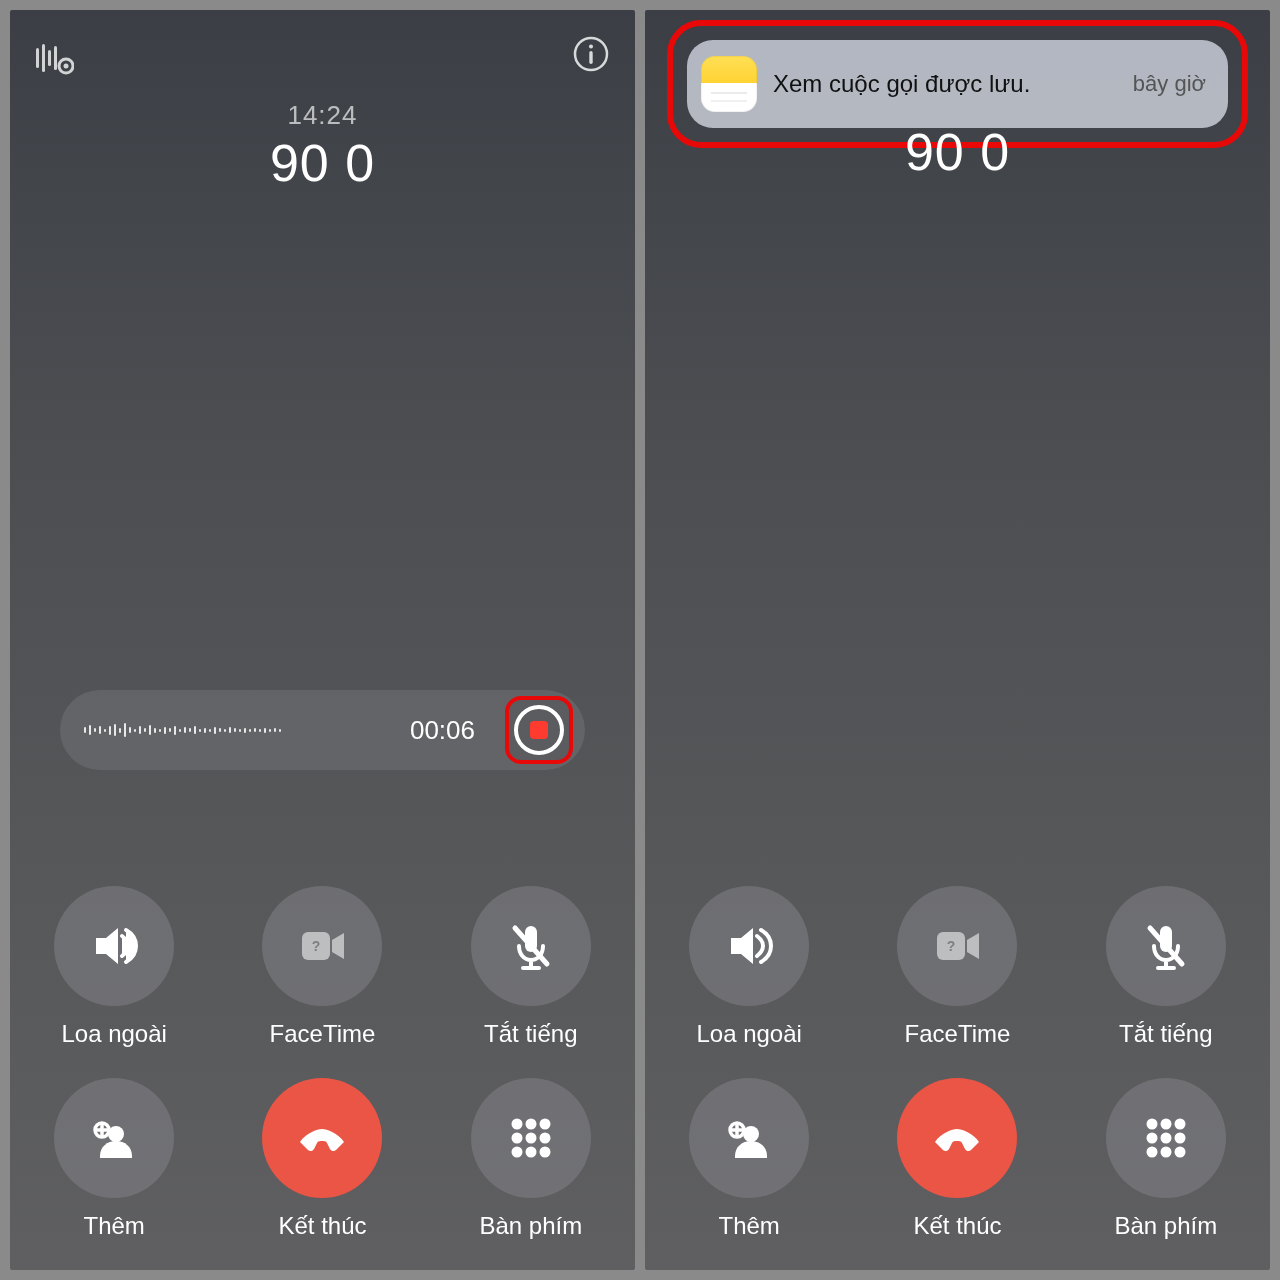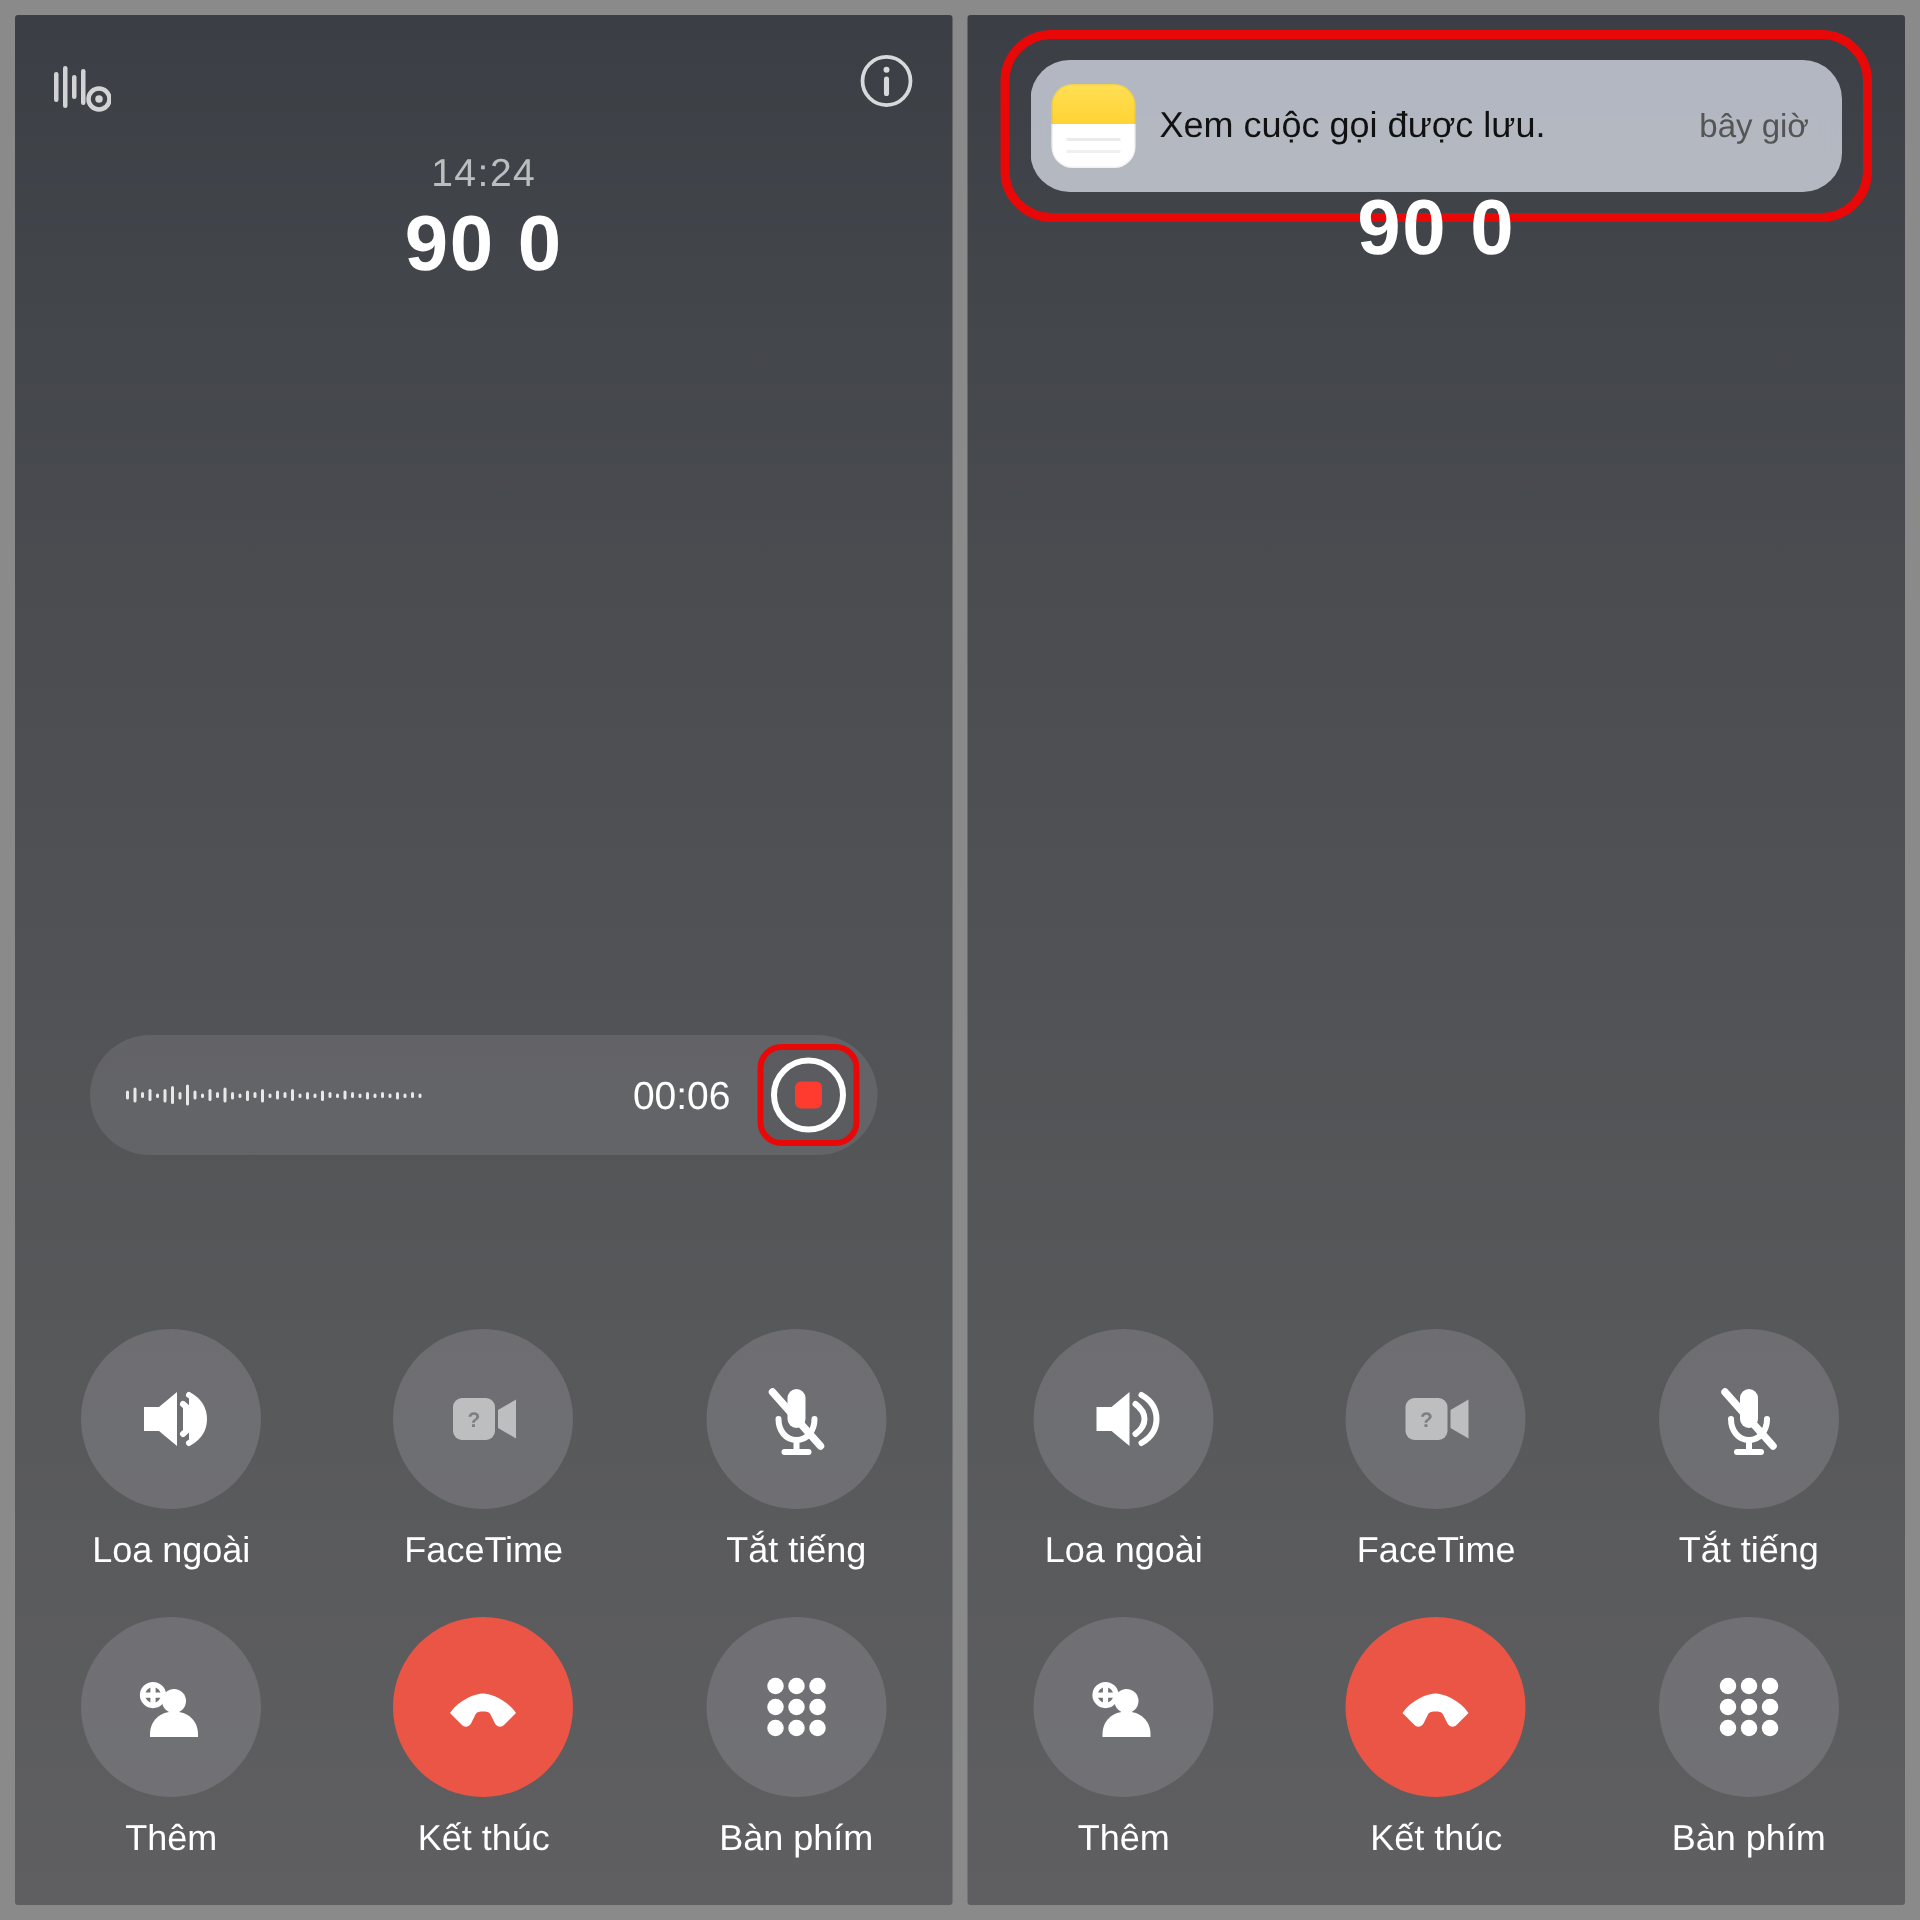--- a/index.html
+++ b/index.html
@@ -42,37 +42,37 @@
     text-align: center;
     color: #fff;
   }
   .timer {
     font-size: 26px;
     color: rgba(255,255,255,.65);
     letter-spacing: 1px;
   }
   .caller {
     font-size: 52px;
-    font-weight: 700;
+    font-weight: 400;
     margin-top: 2px;
     letter-spacing: 1px;
   }
 
   
   .recbar {
     position: absolute;
     left: 50px; right: 50px;
     top: 680px;
     height: 80px;
     background: rgba(120,120,125,.45);
     border-radius: 40px;
     display: flex;
     align-items: center;
     padding: 0 18px 0 24px;
-    gap: 16px;
+    gap: 28px;
   }
   .wave {
     flex: 0 0 auto;
     display: flex;
     align-items: center;
     gap: 3px;
     height: 40px;
   }
   .wave span {
     width: 2px;

